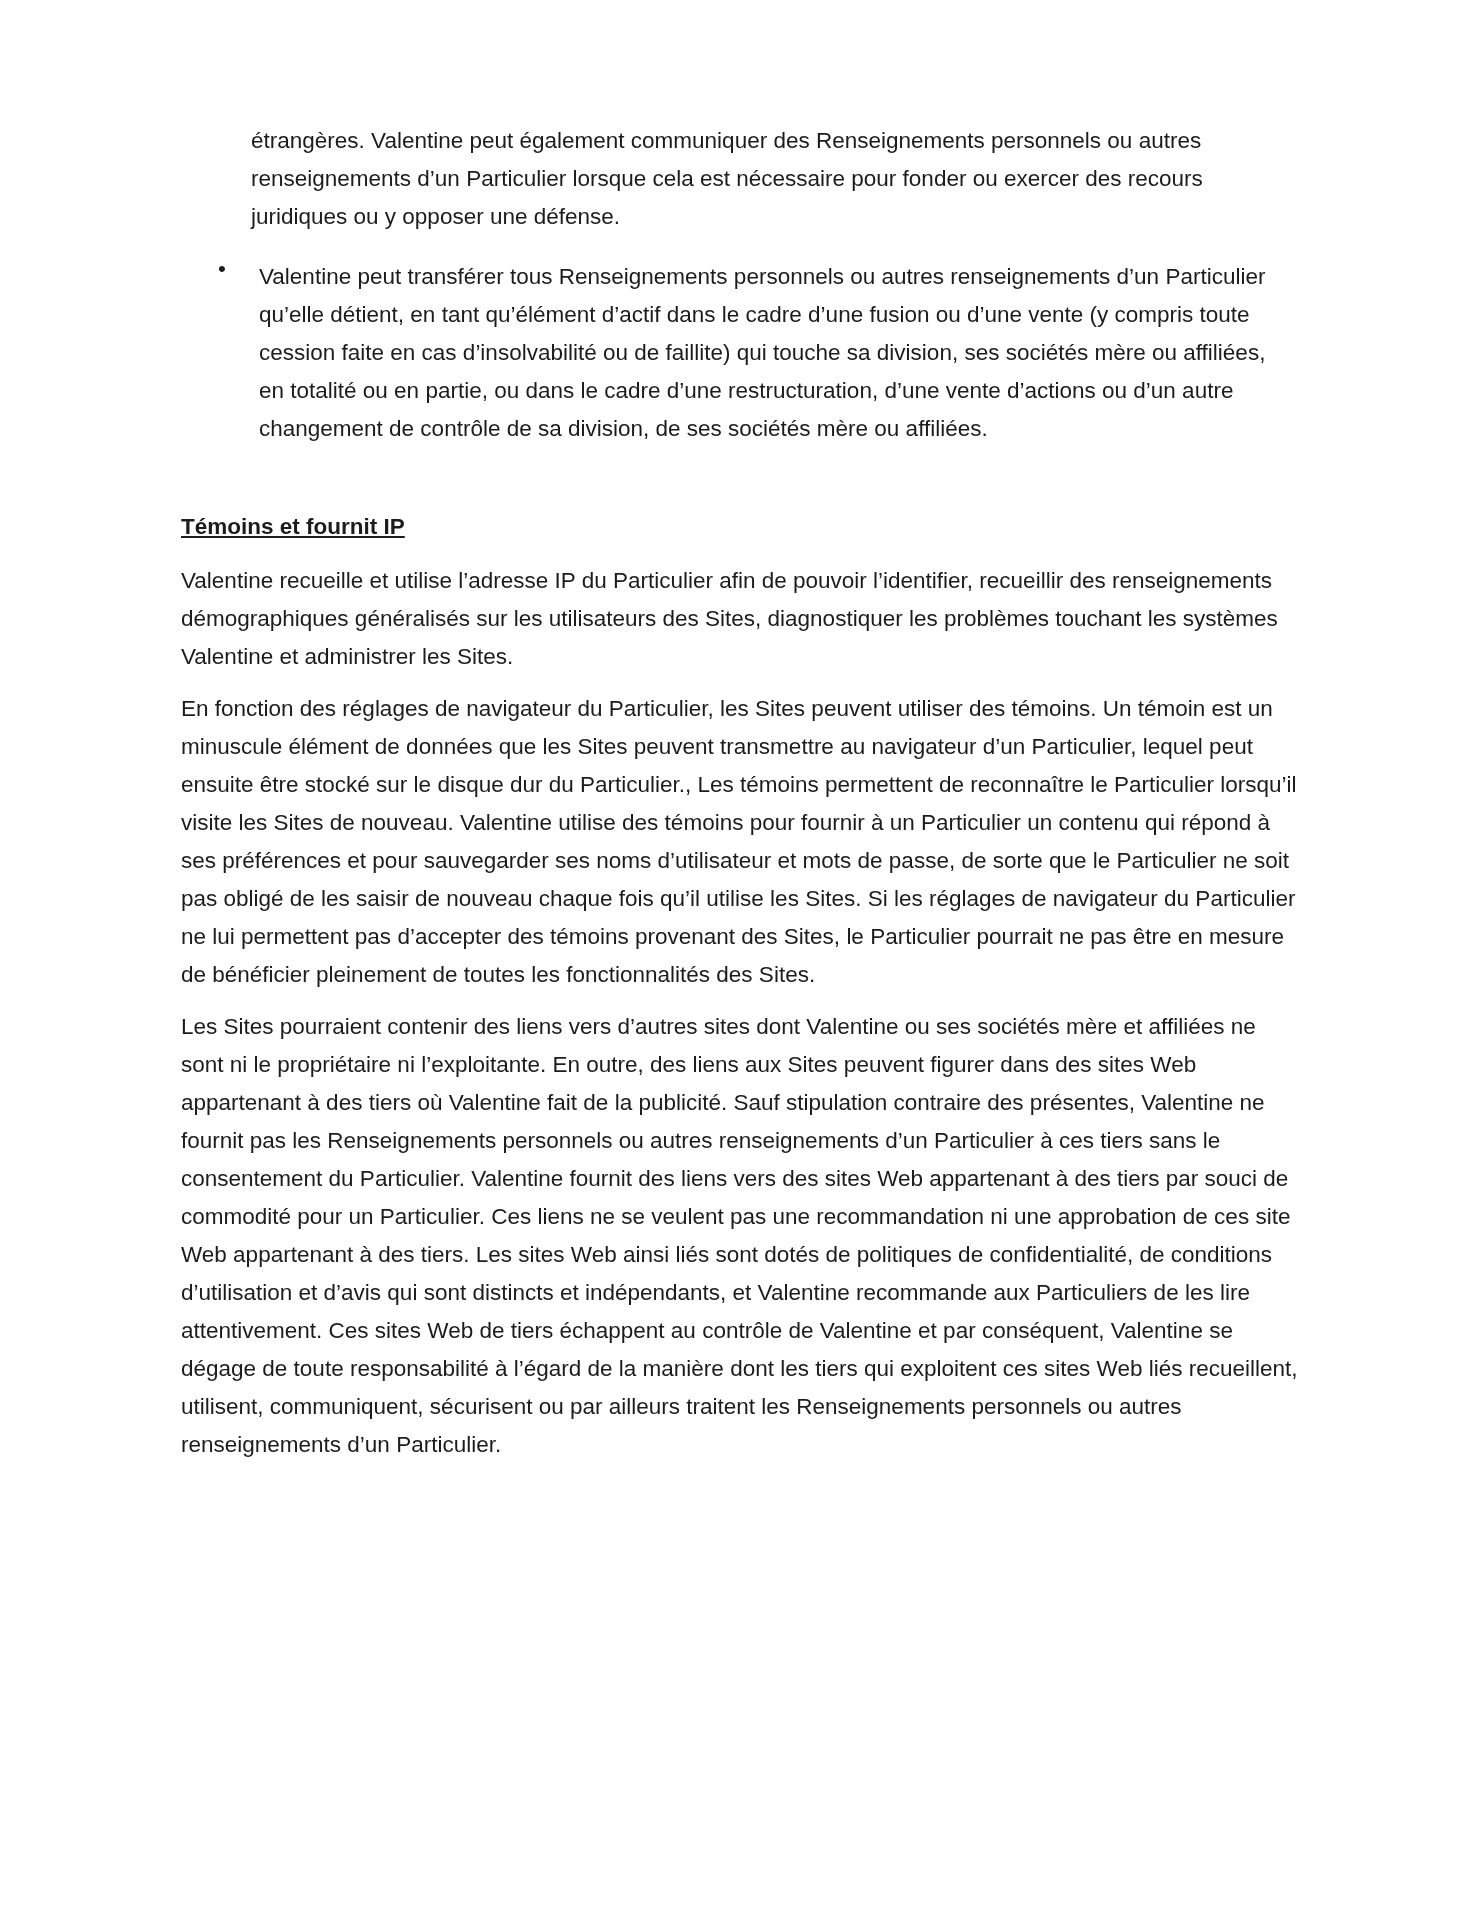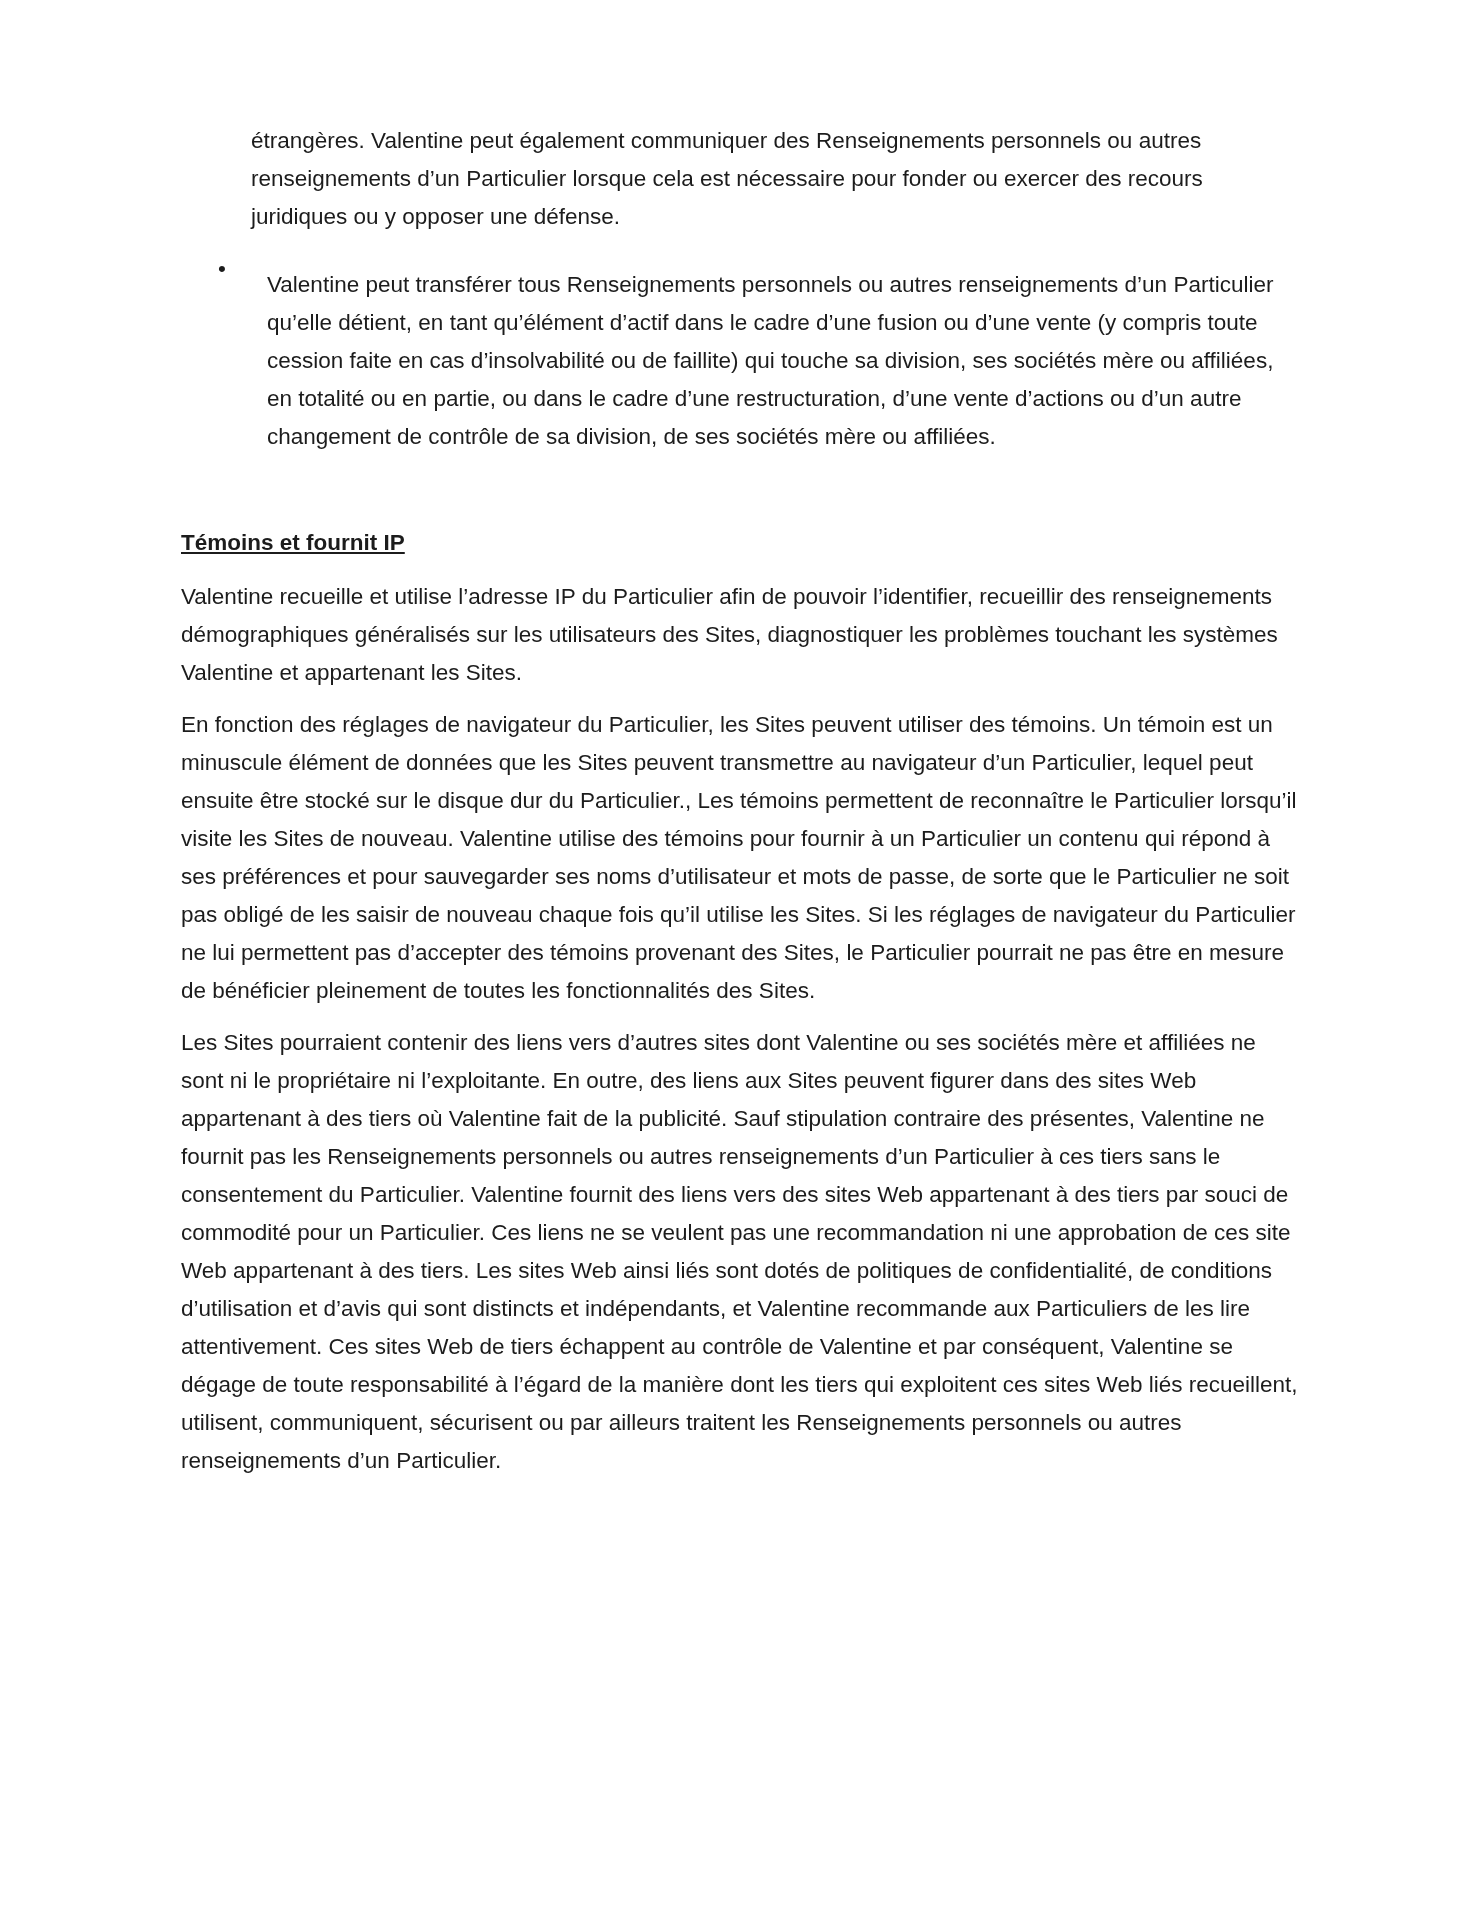--- a/index.html
+++ b/index.html
@@ -34,21 +34,21 @@
     display: flex;
     align-items: flex-start;
     margin: 0 0 14px 37px;
   }
   .bullet-marker {
     flex: none;
     width: 33px;
     line-height: 38px;
   }
   .bullet-text {
-    margin: 16px;
+    margin: 8px;
     flex: 1 1 auto;
   }
   .heading {
     font-size: 22.5px;
     line-height: 38px;
     font-weight: 700;
     text-decoration: underline;
     margin: 0 0 16px 0;
   }
   .first-heading {
@@ -63,21 +63,21 @@
 
     <p class="para indented">étrangères. Valentine peut également communiquer des Renseignements personnels ou autres renseignements d’un Particulier lorsque cela est nécessaire pour fonder ou exercer des recours juridiques ou y opposer une défense.</p>
 
     <div class="bullet-row">
       <span class="bullet-marker">•</span>
       <p class="para bullet-text">Valentine peut transférer tous Renseignements personnels ou autres renseignements d’un Particulier qu’elle détient, en tant qu’élément d’actif dans le cadre d’une fusion ou d’une vente (y compris toute cession faite en cas d’insolvabilité ou de faillite) qui touche sa division, ses sociétés mère ou affiliées, en totalité ou en partie, ou dans le cadre d’une restructuration, d’une vente d’actions ou d’un autre changement de contrôle de sa division, de ses sociétés mère ou affiliées.</p>
     </div>
 
     <h2 class="heading first-heading">Témoins et fournit IP</h2>
 
-    <p class="para">Valentine recueille et utilise l’adresse IP du Particulier afin de pouvoir l’identifier, recueillir des renseignements démographiques généralisés sur les utilisateurs des Sites, diagnostiquer les problèmes touchant les systèmes Valentine et appartenant les Sites.</p>
+    <p class="para">Valentine recueille et utilise l’adresse IP du Particulier afin de pouvoir l’identifier, recueillir des renseignements démographiques généralisés sur les utilisateurs des Sites, diagnostiquer les problèmes touchant les systèmes Valentine et administrer les Sites.</p>
 
     <p class="para">En fonction des réglages de navigateur du Particulier, les Sites peuvent utiliser des témoins. Un témoin est un minuscule élément de données que les Sites peuvent transmettre au navigateur d’un Particulier, lequel peut ensuite être stocké sur le disque dur du Particulier., Les témoins permettent de reconnaître le Particulier lorsqu’il visite les Sites de nouveau. Valentine utilise des témoins pour fournir à un Particulier un contenu qui répond à ses préférences et pour sauvegarder ses noms d’utilisateur et mots de passe, de sorte que le Particulier ne soit pas obligé de les saisir de nouveau chaque fois qu’il utilise les Sites. Si les réglages de navigateur du Particulier ne lui permettent pas d’accepter des témoins provenant des Sites, le Particulier pourrait ne pas être en mesure de bénéficier pleinement de toutes les fonctionnalités des Sites.</p>
 
 
     <p class="para">Les Sites pourraient contenir des liens vers d’autres sites dont Valentine ou ses sociétés mère et affiliées ne sont ni le propriétaire ni l’exploitante. En outre, des liens aux Sites peuvent figurer dans des sites Web appartenant à des tiers où Valentine fait de la publicité. Sauf stipulation contraire des présentes, Valentine ne fournit pas les Renseignements personnels ou autres renseignements d’un Particulier à ces tiers sans le consentement du Particulier. Valentine fournit des liens vers des sites Web appartenant à des tiers par souci de commodité pour un Particulier. Ces liens ne se veulent pas une recommandation ni une approbation de ces site Web appartenant à des tiers. Les sites Web ainsi liés sont dotés de politiques de confidentialité, de conditions d’utilisation et d’avis qui sont distincts et indépendants, et Valentine recommande aux Particuliers de les lire attentivement. Ces sites Web de tiers échappent au contrôle de Valentine et par conséquent, Valentine se dégage de toute responsabilité à l’égard de la manière dont les tiers qui exploitent ces sites Web liés recueillent, utilisent, communiquent, sécurisent ou par ailleurs traitent les Renseignements personnels ou autres renseignements d’un Particulier.</p>
 
   </div>
 </div>
 
 </body></html>

